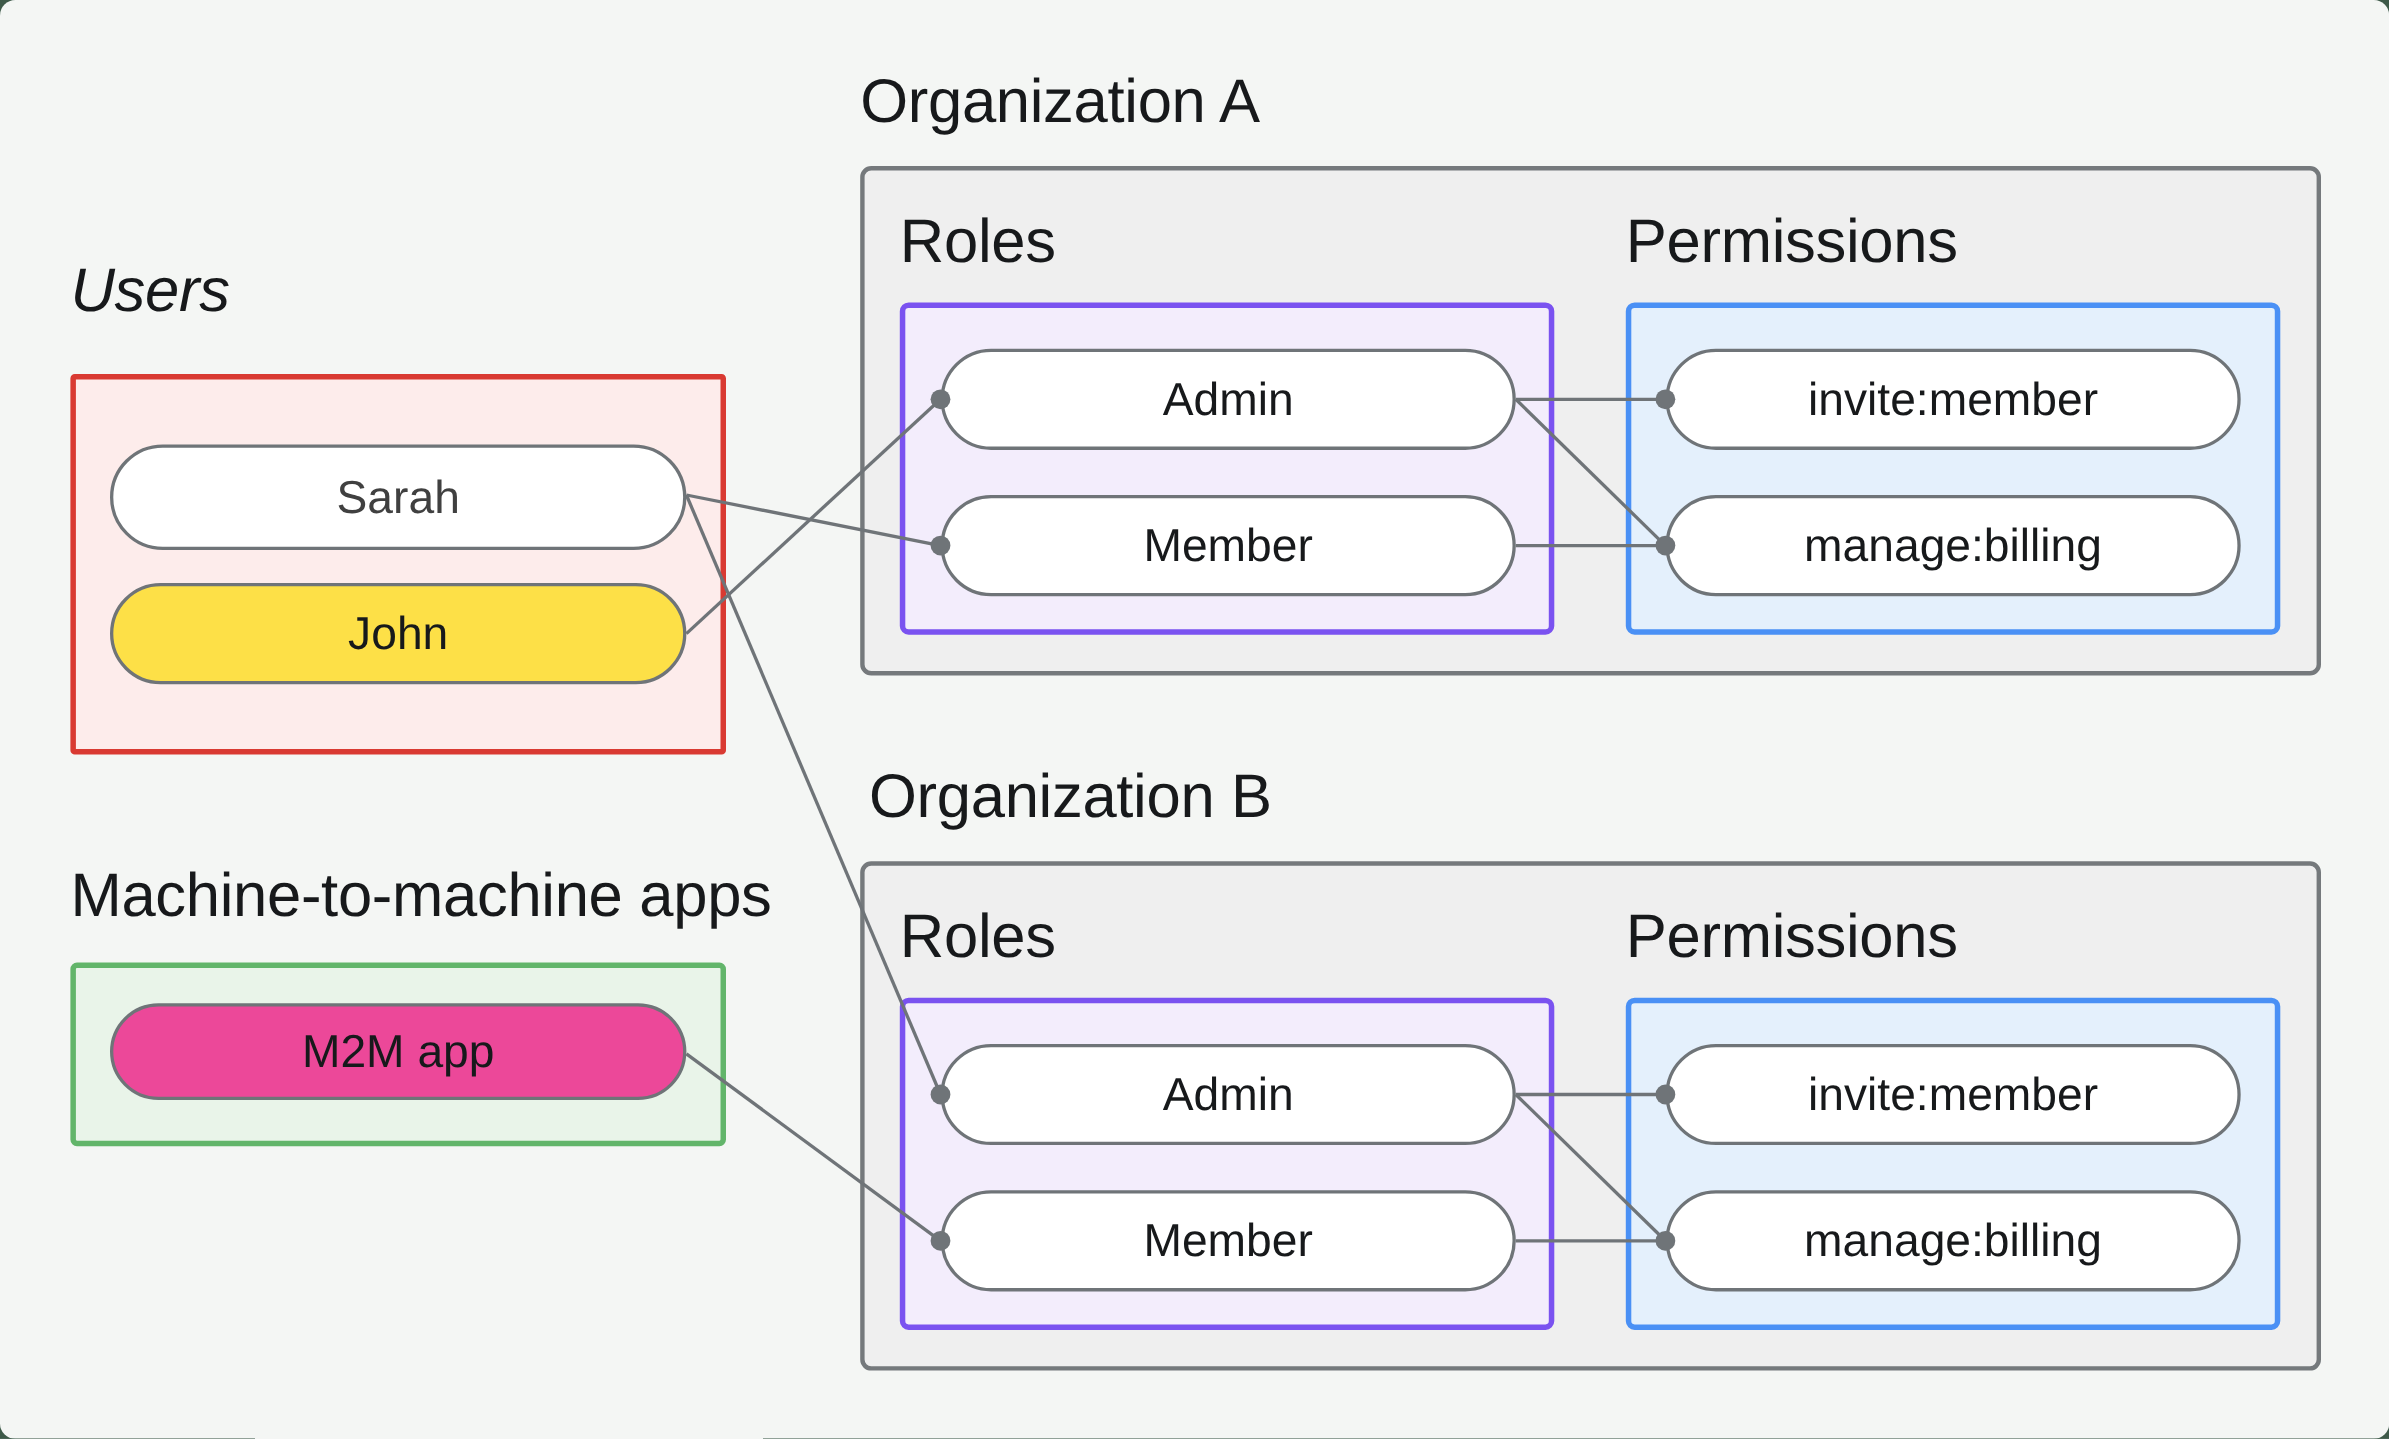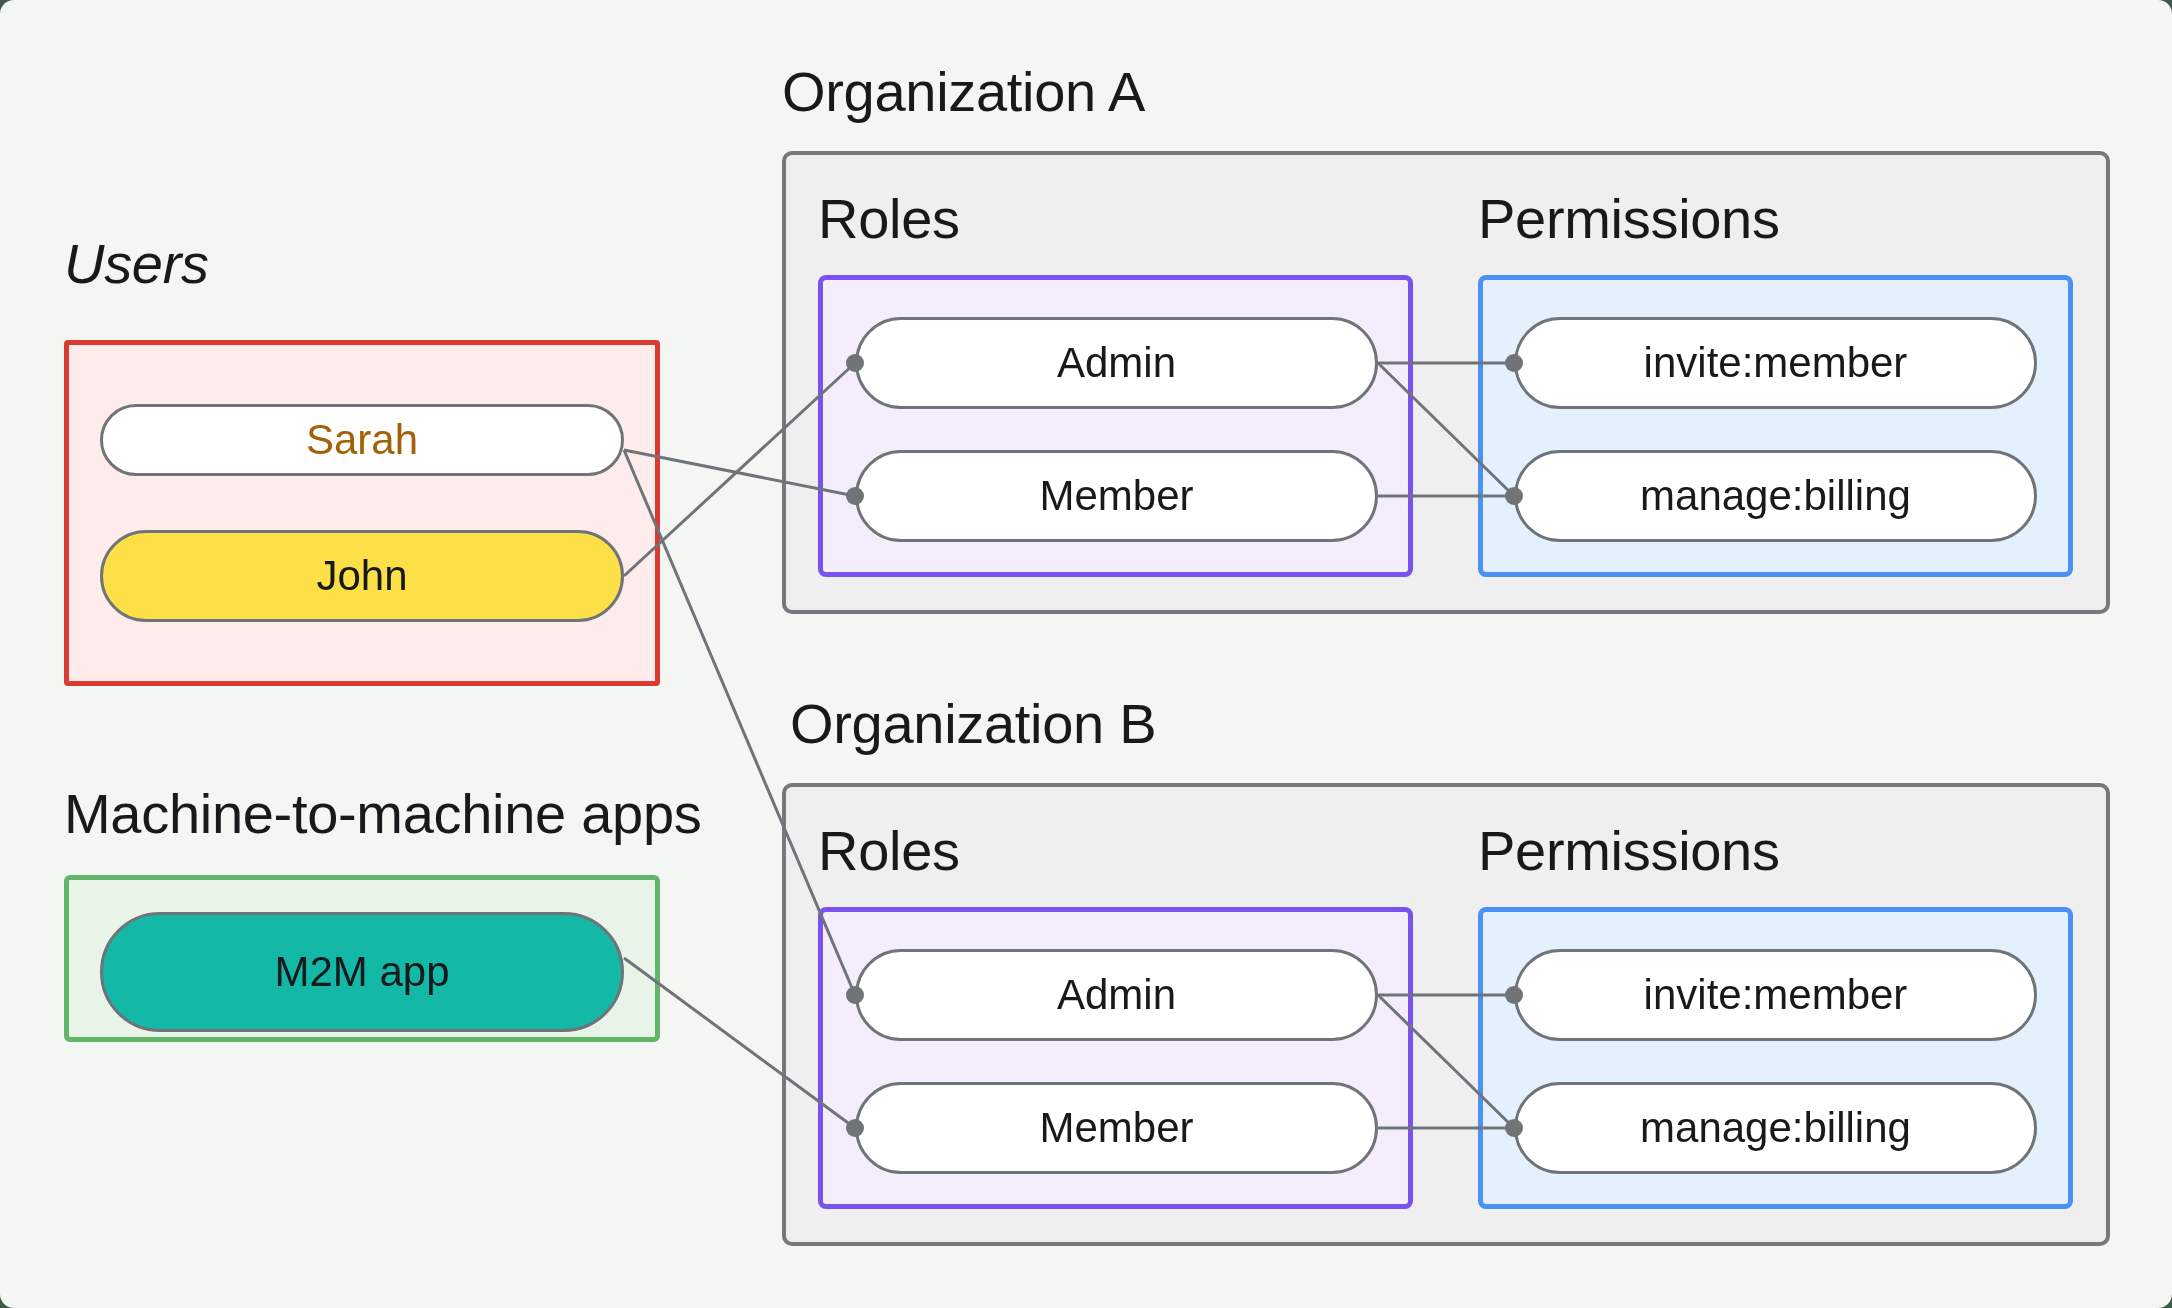--- a/index.html
+++ b/index.html
@@ -68,23 +68,23 @@
       <div class="box" style="left: 818px; top: 907px; width: 595px; height: 302px; border: 5px solid rgb(122, 82, 240); background: rgb(243, 237, 252); border-radius: 8px;"></div>
       <div class="box" style="left: 1478px; top: 907px; width: 595px; height: 302px; border: 5px solid rgb(74, 144, 245); background: rgb(228, 240, 252); border-radius: 8px;"></div>
       <div class="label" style="left: 64px; top: 236px; font-style: italic;">Users</div>
       <div class="label" style="left: 64px; top: 786px;">Machine-to-machine apps</div>
       <div class="label" style="left: 782px; top: 64px;">Organization A</div>
       <div class="label" style="left: 790px; top: 696px;">Organization B</div>
       <div class="label" style="left: 818px; top: 191px;">Roles</div>
       <div class="label" style="left: 1478px; top: 191px;">Permissions</div>
       <div class="label" style="left: 818px; top: 823px;">Roles</div>
       <div class="label" style="left: 1478px; top: 823px;">Permissions</div>
-      <div class="pill" style="left: 100px; top: 404px; width: 524px; height: 72px; border: 3px solid rgb(111, 116, 120); background: rgb(255, 255, 255); color: #a16207;">Sarah</div>
+      <div class="pill" style="left: 100px; top: 404px; width: 524px; height: 96px; border: 3px solid rgb(111, 116, 120); background: rgb(255, 255, 255); color: #404040;">Sarah</div>
       <div class="pill" style="left: 100px; top: 530px; width: 524px; height: 92px; border: 3px solid rgb(111, 116, 120); background: #fde047; color: rgb(23, 25, 27);">John</div>
-      <div class="pill" style="left: 100px; top: 912px; width: 524px; height: 120px; border: 3px solid rgb(111, 116, 120); background: #14b8a6; color: rgb(23, 25, 27);">M2M app</div>
+      <div class="pill" style="left: 100px; top: 912px; width: 524px; height: 88px; border: 3px solid rgb(111, 116, 120); background: #ec4899; color: rgb(23, 25, 27);">M2M app</div>
       <div class="pill" style="left: 855px; top: 317px; width: 523px; height: 92px; border: 3px solid rgb(111, 116, 120); background: rgb(255, 255, 255); color: rgb(23, 25, 27);">Admin</div>
       <div class="pill" style="left: 855px; top: 450px; width: 523px; height: 92px; border: 3px solid rgb(111, 116, 120); background: rgb(255, 255, 255); color: rgb(23, 25, 27);">Member</div>
       <div class="pill" style="left: 1514px; top: 317px; width: 523px; height: 92px; border: 3px solid rgb(111, 116, 120); background: rgb(255, 255, 255); color: rgb(23, 25, 27);">invite:member</div>
       <div class="pill" style="left: 1514px; top: 450px; width: 523px; height: 92px; border: 3px solid rgb(111, 116, 120); background: rgb(255, 255, 255); color: rgb(23, 25, 27);">manage:billing</div>
       <div class="pill" style="left: 855px; top: 949px; width: 523px; height: 92px; border: 3px solid rgb(111, 116, 120); background: rgb(255, 255, 255); color: rgb(23, 25, 27);">Admin</div>
       <div class="pill" style="left: 855px; top: 1082px; width: 523px; height: 92px; border: 3px solid rgb(111, 116, 120); background: rgb(255, 255, 255); color: rgb(23, 25, 27);">Member</div>
       <div class="pill" style="left: 1514px; top: 949px; width: 523px; height: 92px; border: 3px solid rgb(111, 116, 120); background: rgb(255, 255, 255); color: rgb(23, 25, 27);">invite:member</div>
       <div class="pill" style="left: 1514px; top: 1082px; width: 523px; height: 92px; border: 3px solid rgb(111, 116, 120); background: rgb(255, 255, 255); color: rgb(23, 25, 27);">manage:billing</div>
       <svg class="connections" viewBox="0 0 2172 1308">
         <line x1="624" y1="450" x2="855" y2="496" stroke="#6f7478" stroke-width="3"></line>

